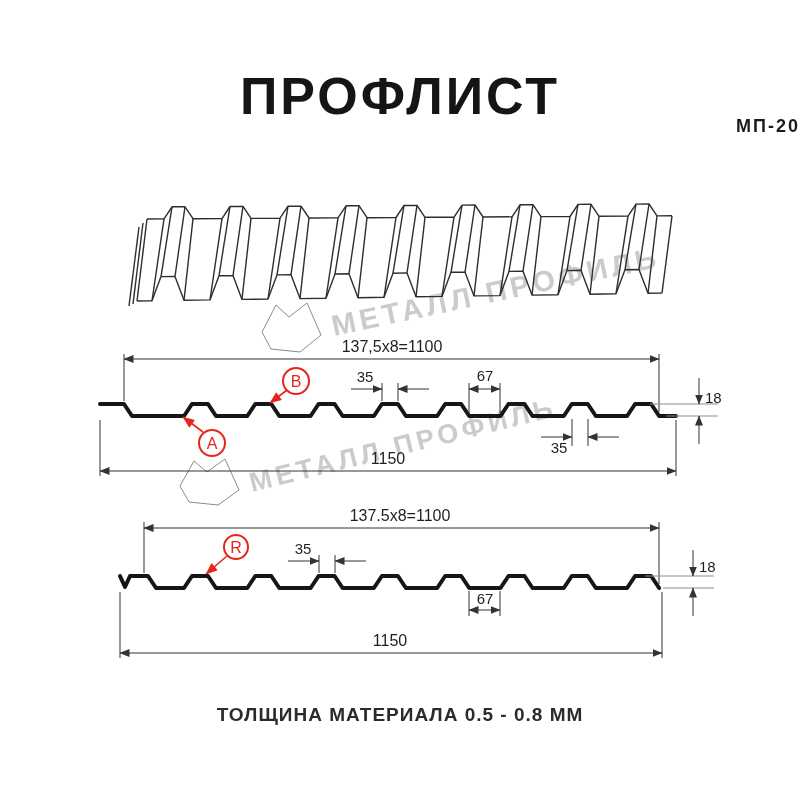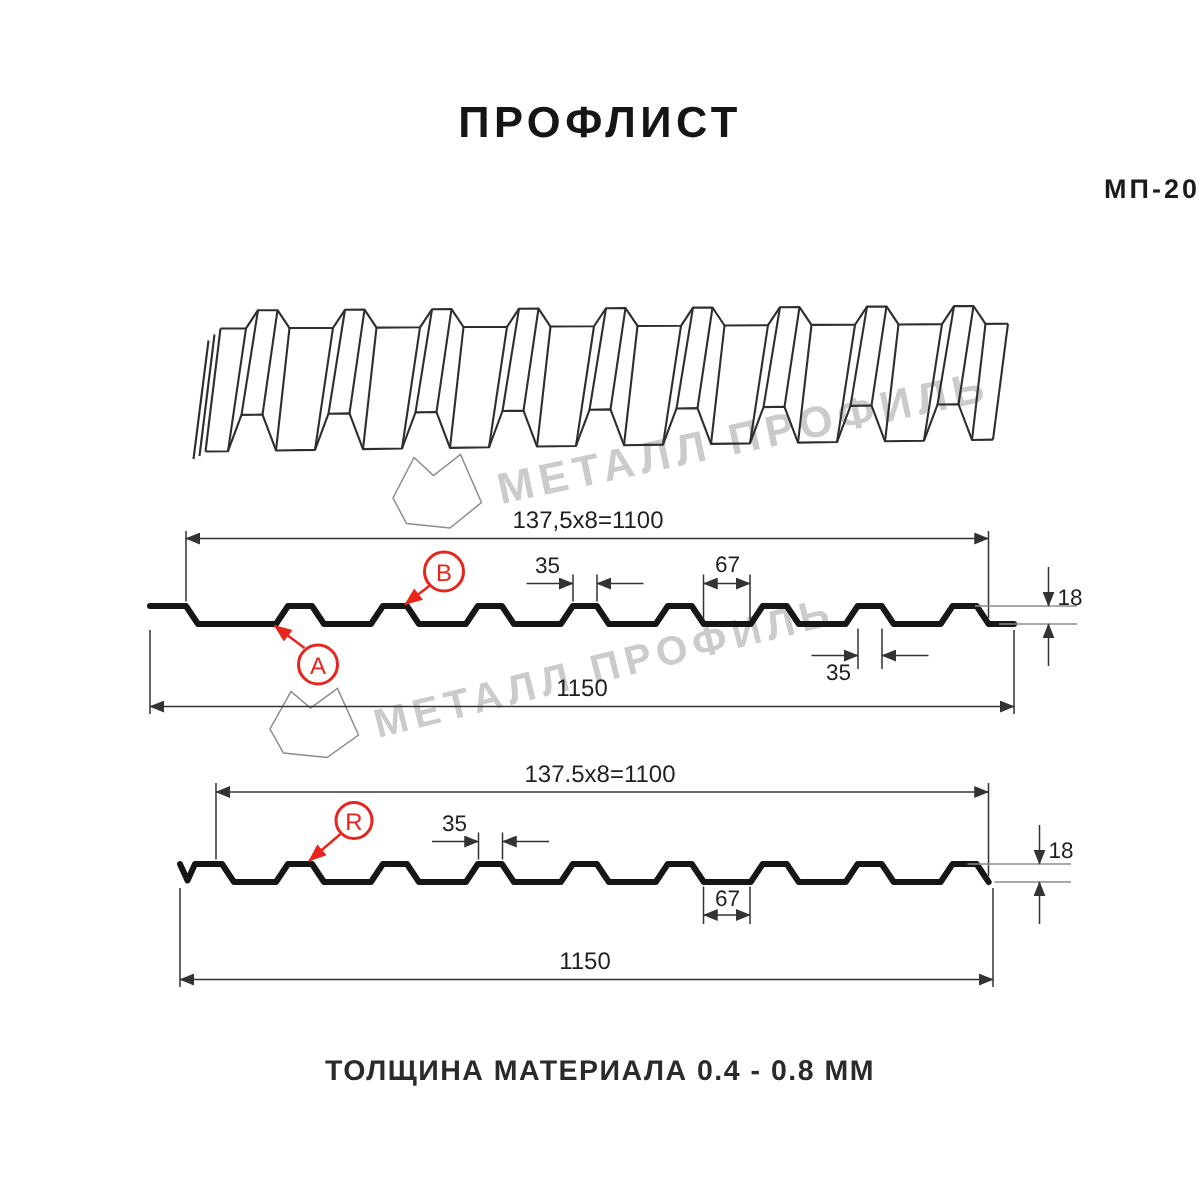--- a/index.html
+++ b/index.html
@@ -1,19 +1,19 @@
 <!DOCTYPE html>
 <html><head>
 <meta charset="utf-8">
 <style>
   html,body{margin:0;padding:0;background:#ffffff;}
   .page{position:relative;width:800px;height:800px;background:#fff;overflow:hidden;
         font-family:"Liberation Sans",sans-serif;}
   .title{position:absolute;top:66px;left:0;width:800px;text-align:center;
-         font-size:29px;font-weight:800;letter-spacing:3px;color:#151515;margin:0;}
+         font-size:52px;font-weight:800;letter-spacing:3px;color:#151515;margin:0;}
   .subtitle{position:absolute;top:116px;left:0;width:800px;text-align:right;
          font-size:18px;font-weight:600;letter-spacing:2px;color:#1b1b1b;}
   .footer{position:absolute;top:704px;left:0;width:800px;text-align:center;
          font-size:19px;font-weight:600;letter-spacing:1px;color:#2b2b2b;}
   svg text{font-family:"Liberation Sans",sans-serif;fill:#1f1f1f;}
   .dimtxt{font-size:15px;}
   .modtxt{font-size:16px;}
   .wmtxt{font-size:29px;font-weight:700;letter-spacing:4px;fill:#cbcbcb;}
   .wmtxt2{font-size:27px;font-weight:700;letter-spacing:4px;fill:#cbcbcb;}
   .redlbl{font-size:16px;font-weight:500;fill:#e8251d;}
@@ -168,14 +168,14 @@
       <line class="dline" x1="662" y1="592" x2="662" y2="658"></line>
       <line class="dline" x1="120" y1="653" x2="662" y2="653" marker-start="url(#ad)" marker-end="url(#ad)"></line>
       <text class="modtxt" text-anchor="middle" x="390" y="646">1150</text>
 
       <line class="red" stroke-width="1.6" x1="227" y1="556" x2="206" y2="574" marker-end="url(#ar)"></line>
       <circle class="red" stroke-width="2" cx="236" cy="547" r="12"></circle>
       <text class="redlbl" text-anchor="middle" x="236" y="553">R</text>
     </g>
   </svg>
 
-  <div class="footer">ТОЛЩИНА МАТЕРИАЛА 0.4 - 0.8 ММ</div>
+  <div class="footer">ТОЛЩИНА МАТЕРИАЛА 0.5 - 0.8 ММ</div>
 </div>
 
 </body></html>

